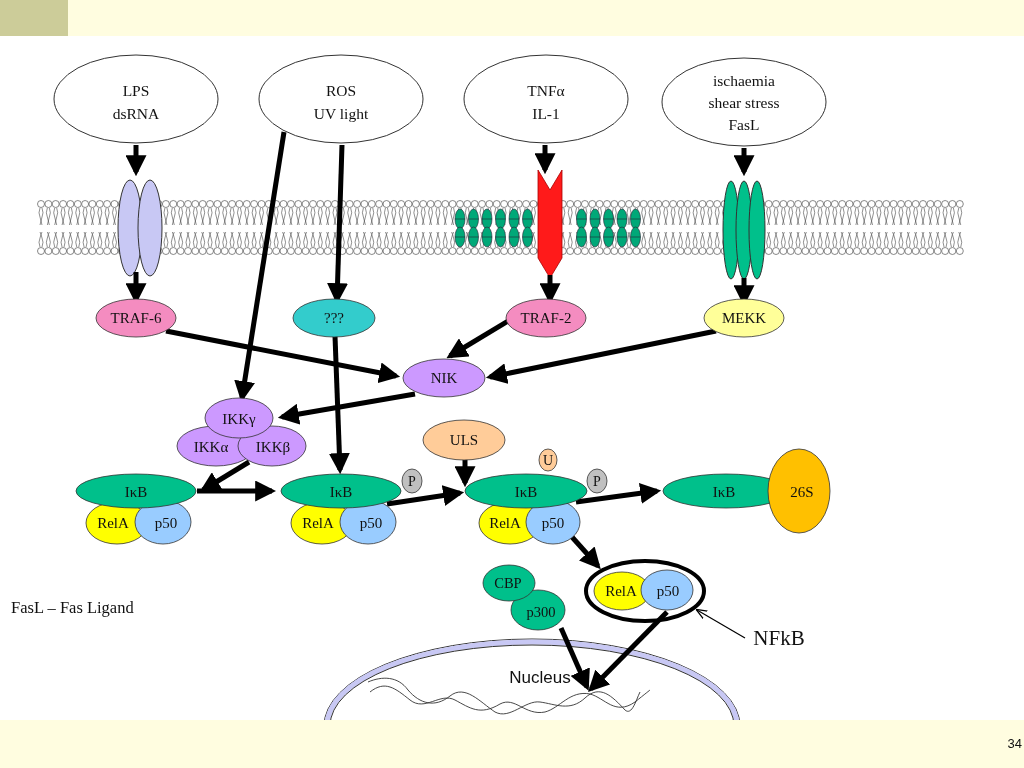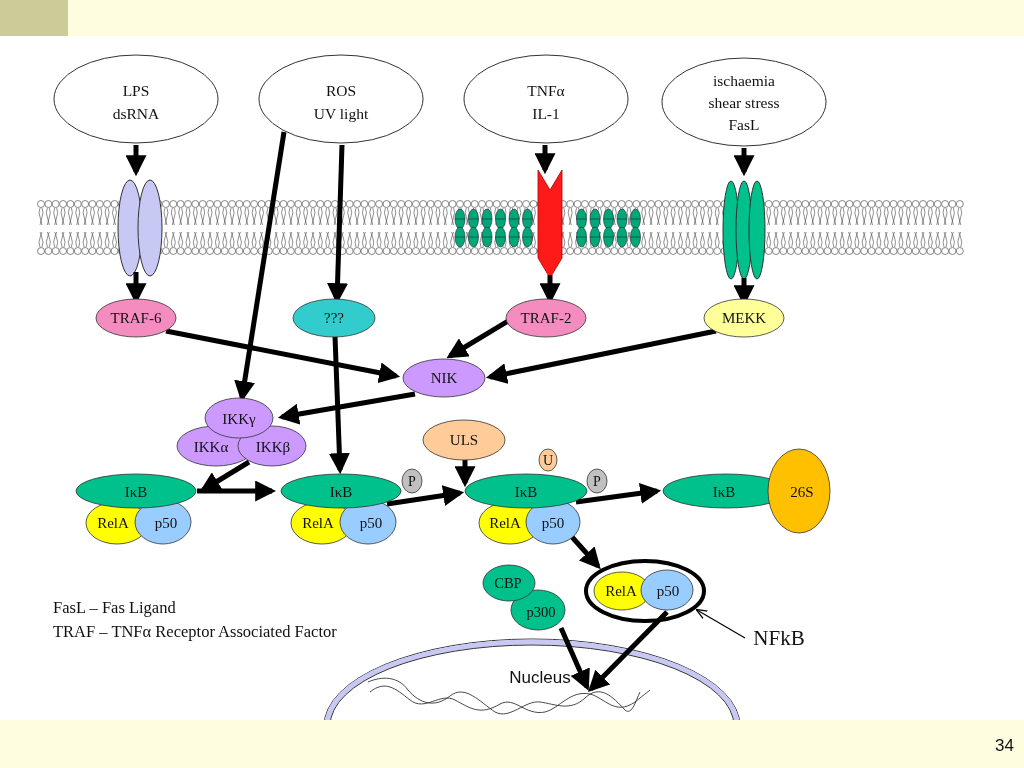--- a/index.html
+++ b/index.html
@@ -1,24 +1,24 @@
 <!DOCTYPE html>
 <html><head>
 <meta charset="utf-8">
 <style>
   html, body { margin:0; padding:0; }
   body { width:1024px; height:768px; position:relative; overflow:hidden; background:#ffffff; font-family:"Liberation Serif", serif; }
   #topbar { position:absolute; left:0; top:0; width:1024px; height:36px; background:#fffde0; }
   #topbar-accent { position:absolute; left:0; top:0; width:68px; height:36px; background:#cccc99; }
   #bottombar { position:absolute; left:0; top:720px; width:1024px; height:48px; background:#fffde0; }
-  #page-num { position:absolute; right:10px; top:736px; font-family:"Liberation Sans", sans-serif; font-size:17px; color:#111; }
+  #page-num { position:absolute; right:2px; top:736px; font-family:"Liberation Sans", sans-serif; font-size:13px; color:#111; }
   #diagram { position:absolute; left:0; top:0; }
   .lbl { font-family:"Liberation Serif", serif; fill:#111; text-anchor:middle; dominant-baseline:central; }
   #legend { position:absolute; left:11px; top:596px; font-family:"Liberation Serif", serif; font-size:16.5px; line-height:24px; color:#111; }
-  #legend div { white-space:nowrap;margin-left:42px; }
+  #legend div { white-space:nowrap; }
 </style>
 </head>
 <body>
 
 <div id="topbar"></div>
 <div id="topbar-accent"></div>
 
 <svg id="diagram" width="1024" height="768" viewBox="0 0 1024 768">
   <defs>
     <marker id="ah" viewBox="0 0 10 10" refX="8" refY="5" markerWidth="4.2" markerHeight="4.2" orient="auto-start-reverse">
@@ -614,17 +614,16 @@
     <ellipse cx="622" cy="591" rx="28" ry="19" fill="#ffff00" stroke="#333" stroke-width="0.8"></ellipse>
     <ellipse cx="667" cy="590" rx="26" ry="20" fill="#99ccff" stroke="#333" stroke-width="0.8"></ellipse>
     <text class="lbl" x="621" y="591" font-size="15">RelA</text>
     <text class="lbl" x="668" y="591" font-size="15">p50</text>
   </g>
   <text class="lbl" x="779" y="638" font-size="21">NFkB</text>
 </svg>
 
 <div id="legend">
   <div>FasL – Fas Ligand</div>
-  <div>TRAF – TNFα Receptor Associated Factor</div>
 </div>
 
 <div id="bottombar"></div>
 <div id="page-num">34</div>
 
 </body></html>

